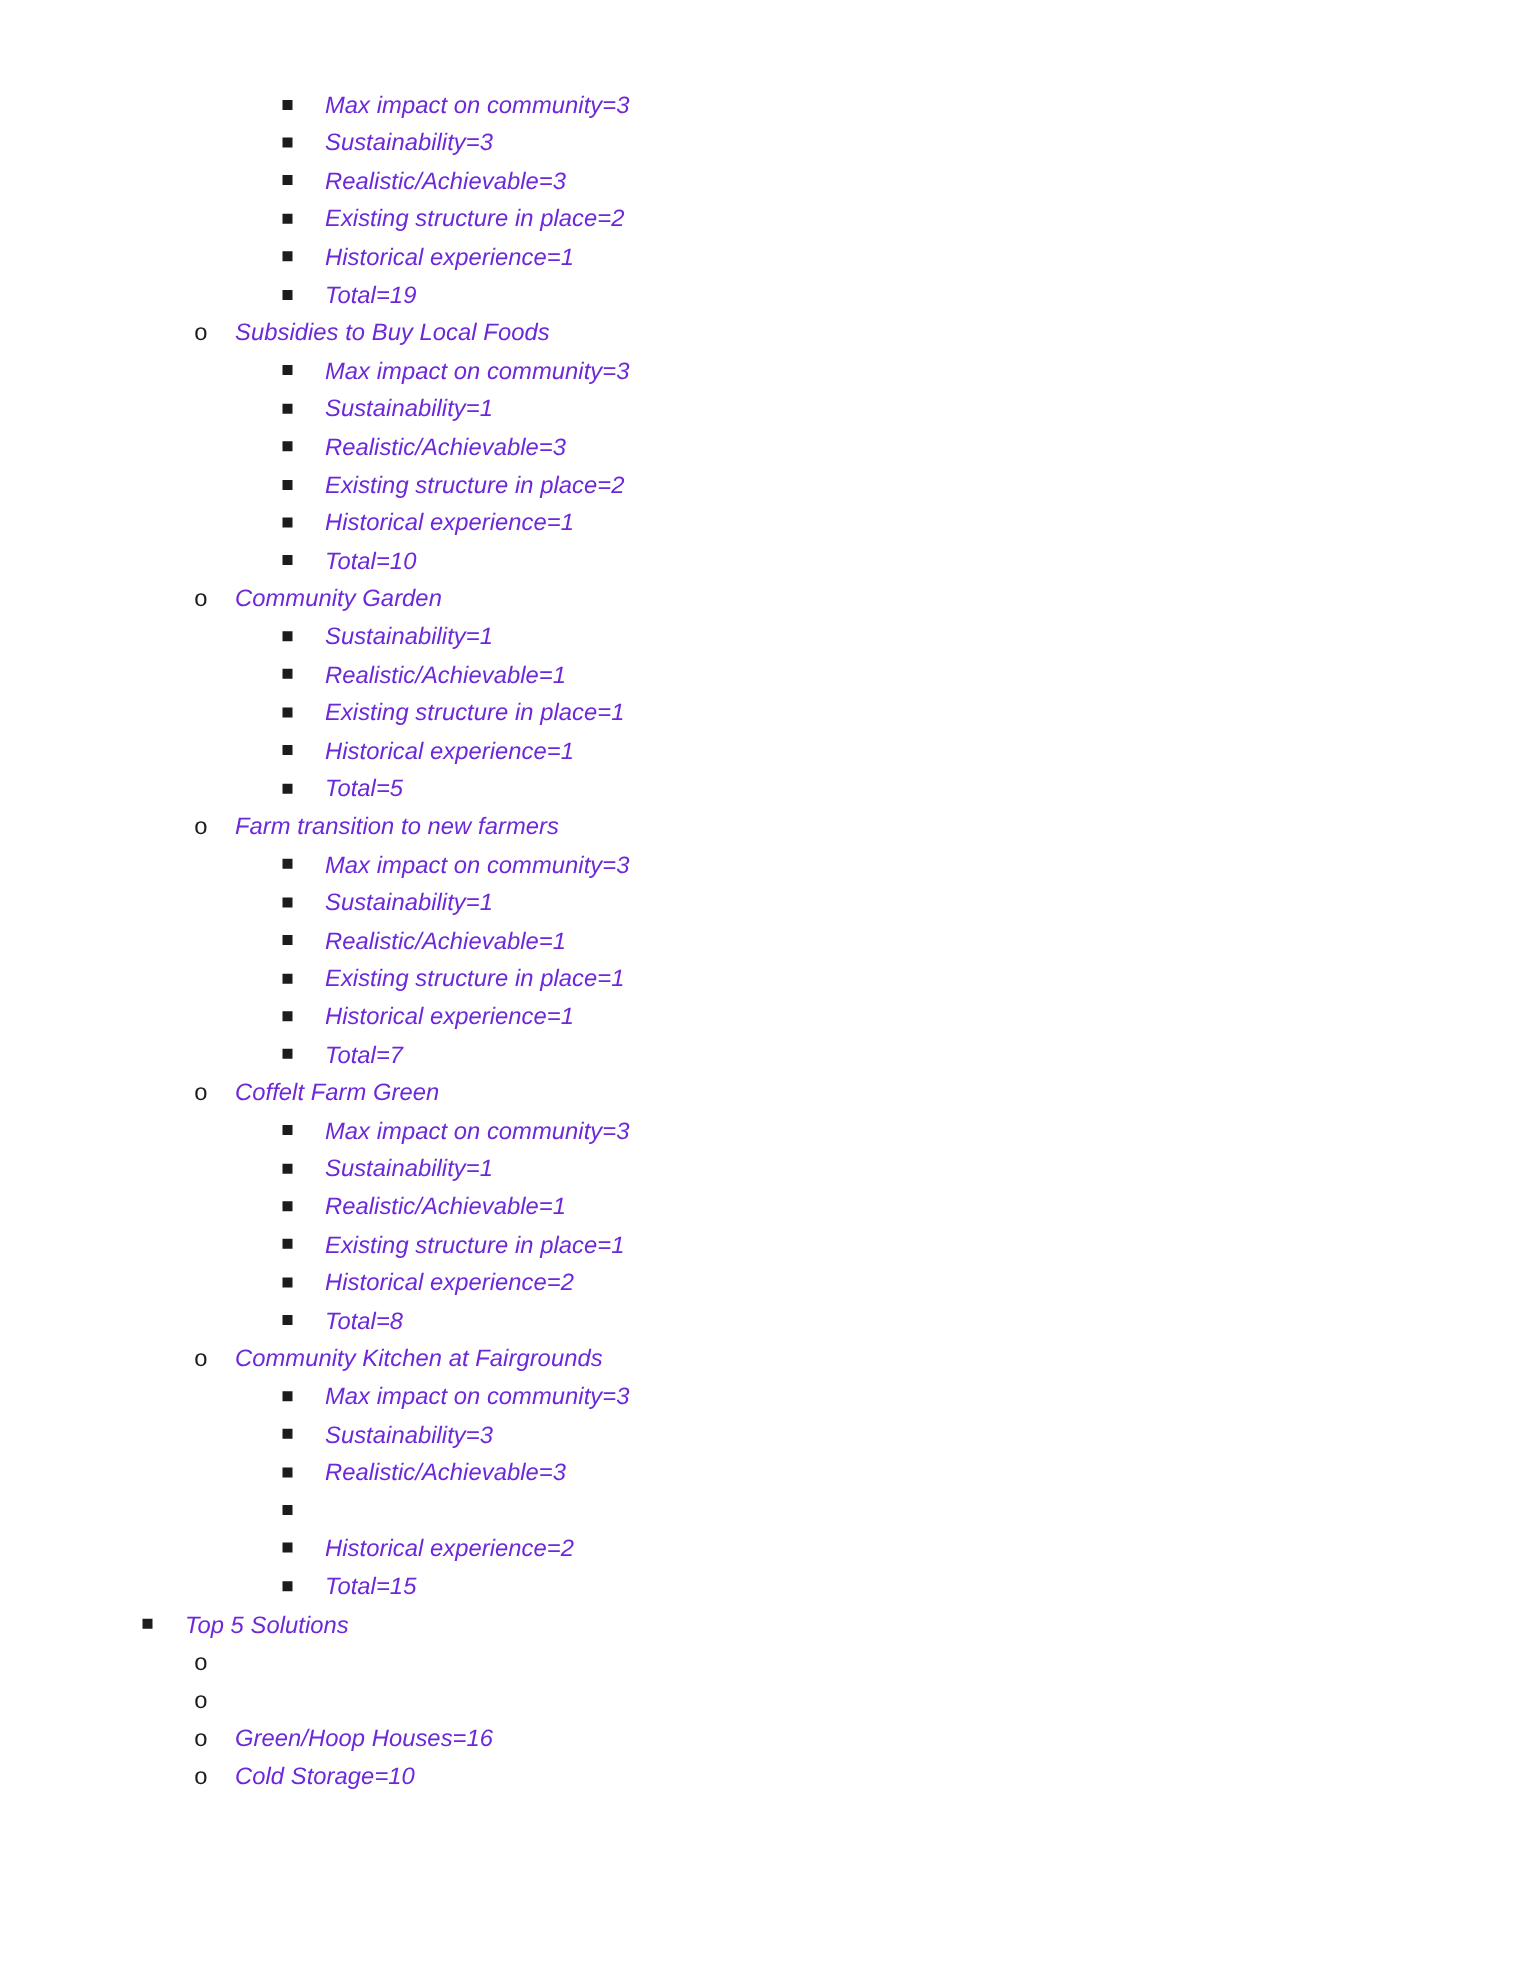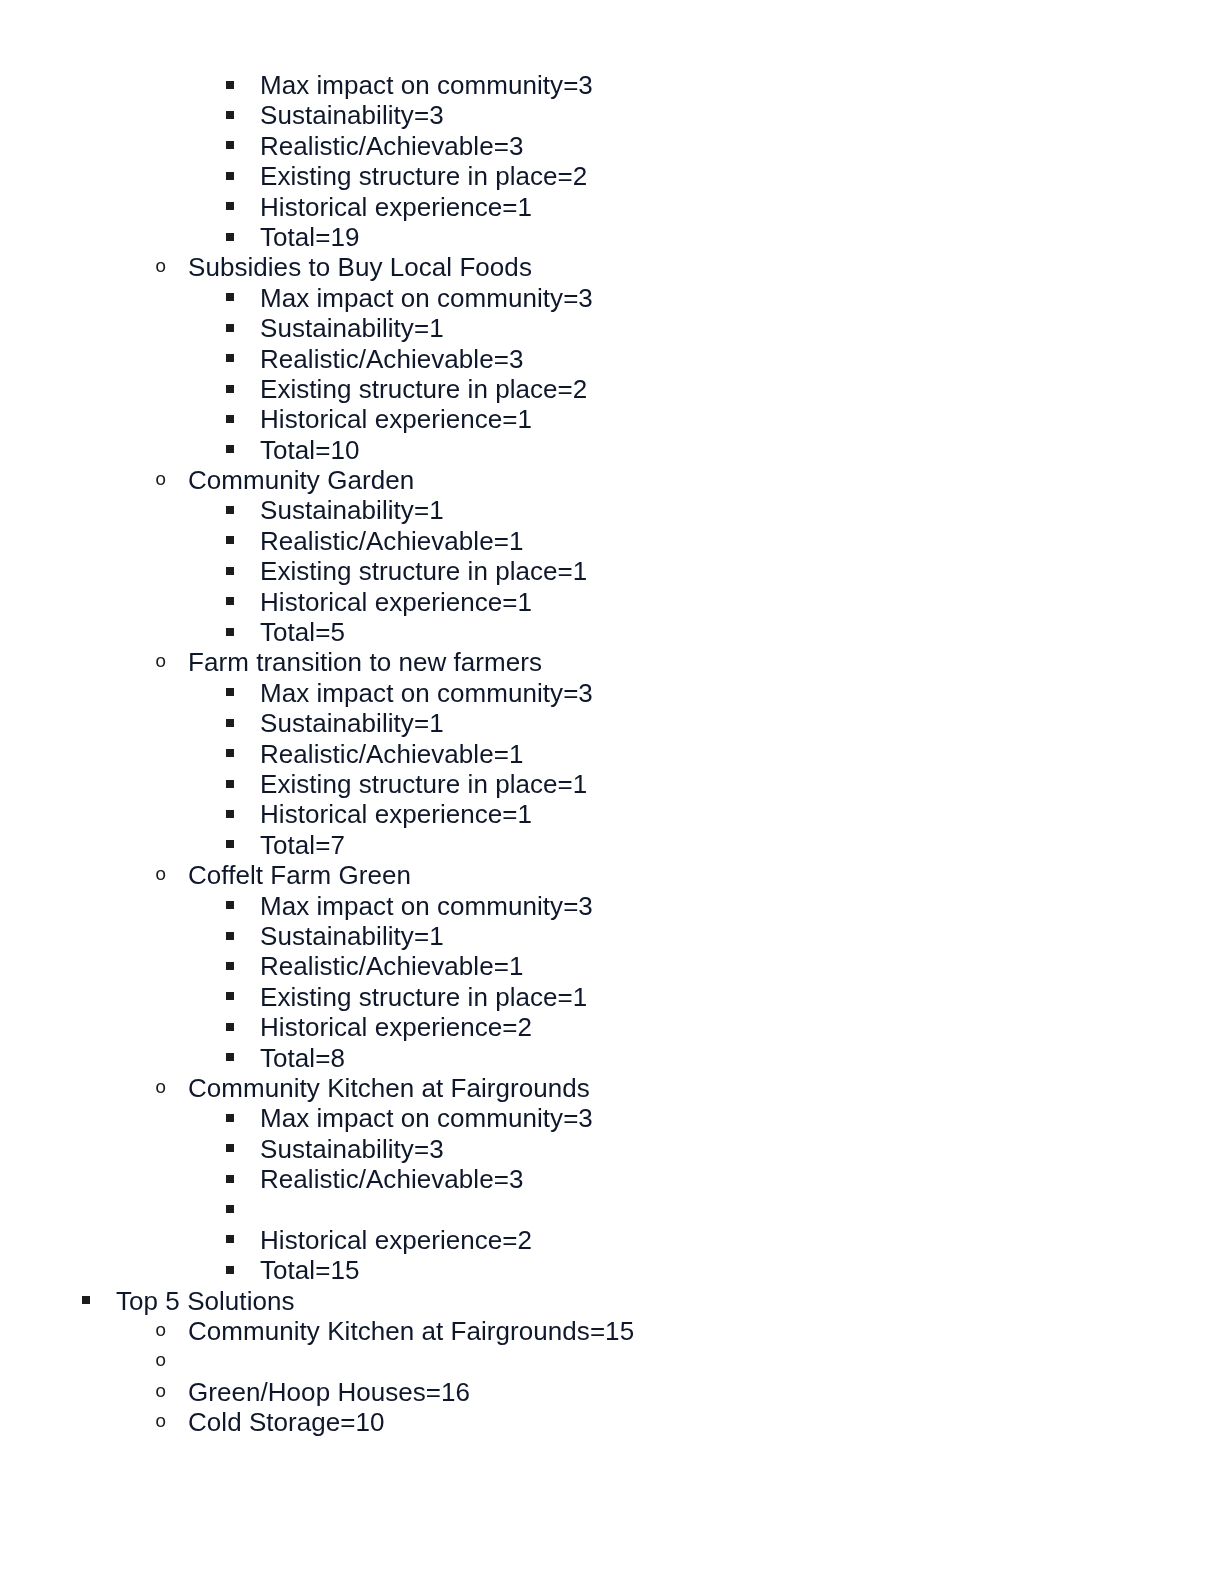--- a/index.html
+++ b/index.html
@@ -22,21 +22,21 @@
     margin: 0;
   }
   .li {
     display: flex;
     align-items: flex-start;
     height: 30.4px;
     line-height: 30.4px;
     white-space: nowrap;
   }
   
-  .lvl1 { padding-left: 82px; }
+  .lvl1 { padding-left: 114px; }
   .lvl2 { padding-left: 155px; }
   .lvl3 { padding-left: 226px; }
 
   .marker {
     flex: 0 0 auto;
     display: inline-block;
     text-align: left;
     color: #1c1c1c;
     font-family: "Liberation Sans", "DejaVu Sans", sans-serif;
   }
@@ -58,24 +58,25 @@
   }
   
   .lvl2 > .marker {
     width: 33px;
     font-family: "Liberation Mono", "DejaVu Sans Mono", monospace;
     font-size: 19px;
     line-height: 30.4px;
   }
   .txt {
     flex: 0 0 auto;
-    font-size: 26px;
+    font-size: 19px;
     line-height: 30.4px;
     letter-spacing: 0.05px;
-    color: #0f172a;
+    color: #6d28d9;
+    font-style: italic;
   }
 </style>
 </head>
 <body>
 
 <div class="page">
   <div class="doc-body">
       <div class="li lvl3">
         <span class="marker"><span class="sq"></span></span>
         <span class="txt">Max impact on community=3</span>
@@ -234,21 +235,20 @@
       <div class="li lvl3">
         <span class="marker"><span class="sq"></span></span>
         <span class="txt">Total=15</span>
       </div>
       <div class="li lvl1">
         <span class="marker"><span class="sq"></span></span>
         <span class="txt">Top 5 Solutions</span>
       </div>
       <div class="li lvl2">
         <span class="marker">o</span>
-        <span class="txt">Community Kitchen at Fairgrounds=15</span>
       </div>
       <div class="li lvl2">
         <span class="marker">o</span>
       </div>
       <div class="li lvl2">
         <span class="marker">o</span>
         <span class="txt">Green/Hoop Houses=16</span>
       </div>
       <div class="li lvl2">
         <span class="marker">o</span>

